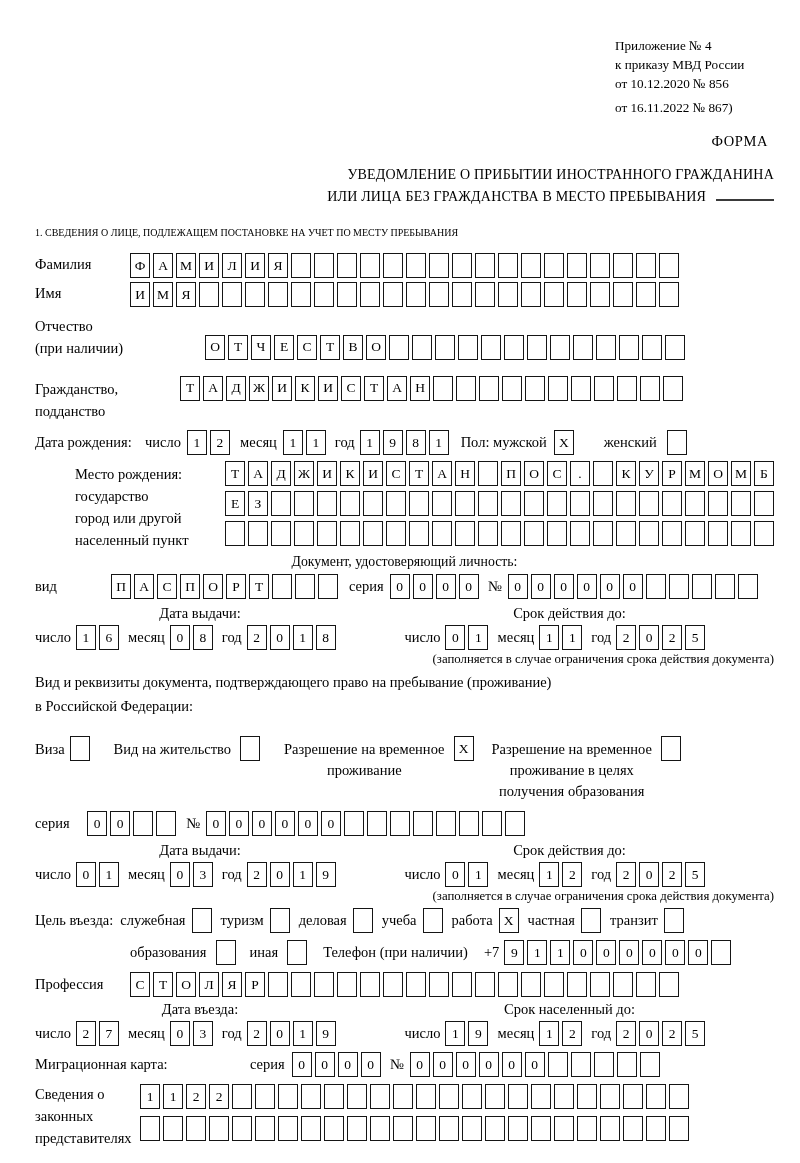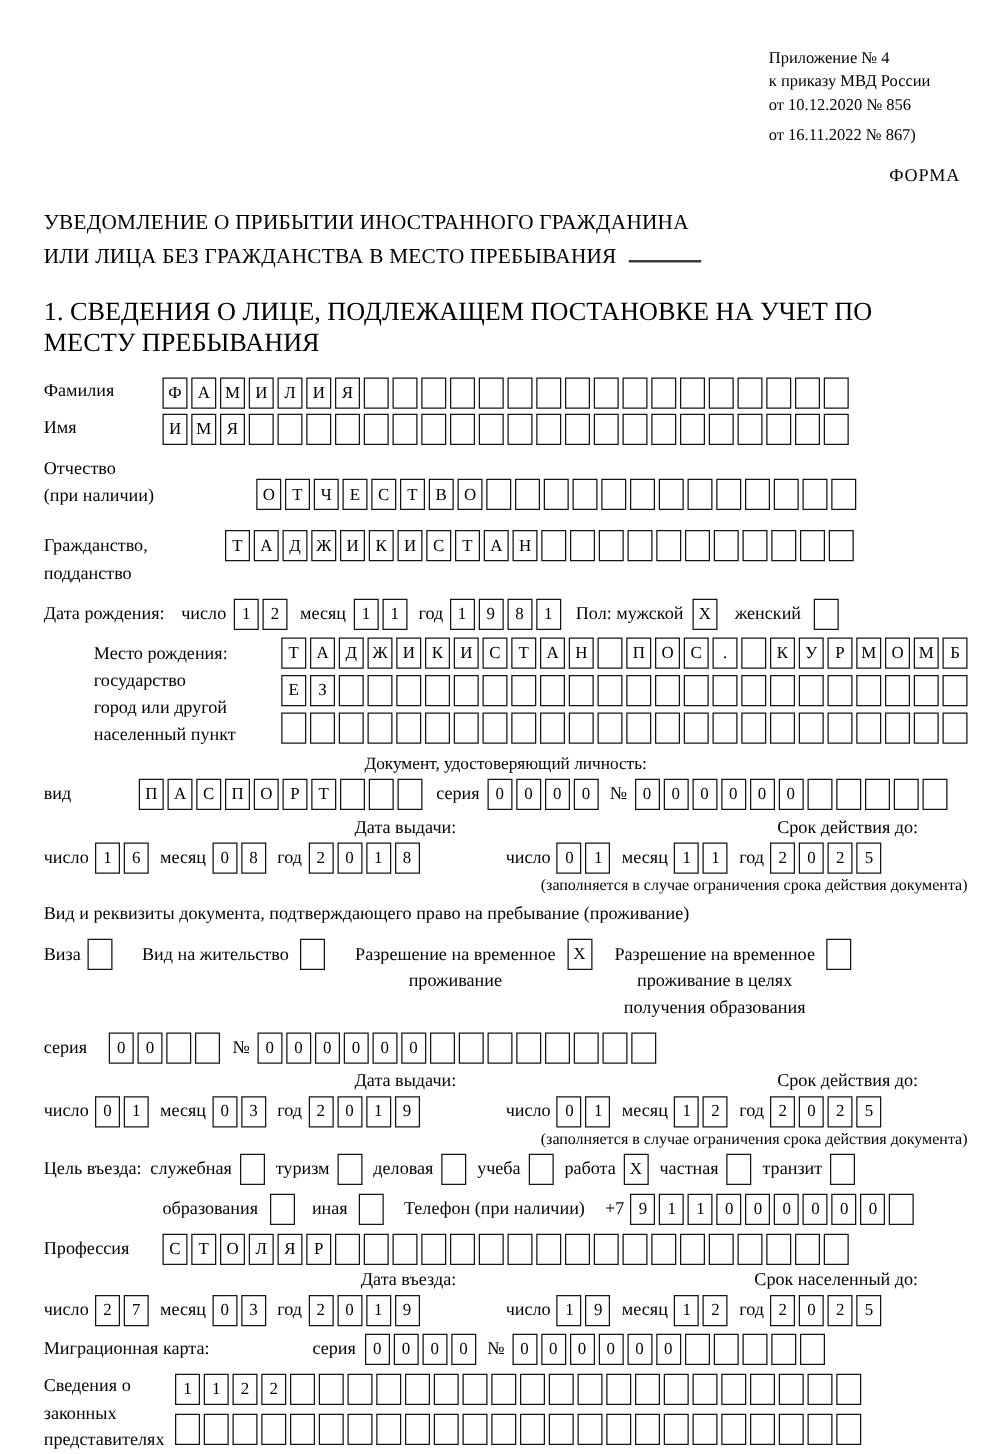--- a/index.html
+++ b/index.html
@@ -9,24 +9,24 @@
     font-family: "Liberation Serif", "DejaVu Serif", serif;
     color: #000; font-size: 14.5px;
   }
   .page { padding: 36px 26px 0 35px; }
   .bold { font-weight: normal; }
 
   .appendix { margin-left: 580px; font-size: 13.2px; line-height: 1.45; }
   .amend { margin-top: 5px; }
   .forma { text-align: right; margin-top: 15px; margin-right: 6px; font-size: 14.5px; letter-spacing: .6px; }
 
-  .title { text-align: left; margin-top: 14px; font-size: 17px; line-height: 1.6; letter-spacing: .2px; }
+  .title { text-align: right; margin-top: 14px; font-size: 14px; line-height: 1.6; letter-spacing: .2px; }
   .blank-line { display: inline-block; width: 58px; border-bottom: 2px solid #3a3a3a; margin-left: 10px; vertical-align: baseline; }
 
-  .sec-heading { margin-top: 19px; font-size: 21px; }
+  .sec-heading { margin-top: 19px; font-size: 10px; }
 
   .rows { margin-top: 15px; }
   .cells { display: inline-flex; gap: 3px; flex: 0 0 auto; }
   .cell {
     width: 20px; height: 25px; border: 1.6px solid #151515; background: #fff;
     display: inline-flex; align-items: center; justify-content: center;
     font-size: 13.5px; flex: 0 0 auto;
   }
   .row { display: flex; align-items: flex-start; margin-bottom: 4px; }
   .vc { align-items: center; }
@@ -37,27 +37,27 @@
 
   .stackcells > .cells { display: flex; margin-bottom: 5px; }
 
   .center-head { text-align: center; font-size: 13.8px; margin: 3px 0 4px; }
 
   .dg { display: flex; align-items: center; }
   .dg .t { margin: 0 5px 0 9px; }
   .dg .t0 { margin-right: 5px; }
   .twocol { display: flex; margin-top: 6px; }
   .datecol { width: 372px; }
-  .dchead { width: 330px; text-align: right; margin-bottom: 3px; }
+  .dchead { width: 330px; text-align: center; margin-bottom: 3px; }
   .note-right { text-align: right; font-size: 12.8px; margin: 2px 0 4px; }
 
   .intro { line-height: 1.65; margin-top: 4px; }
 
   .opts { display: flex; align-items: flex-start; margin: 7px 0 9px; }
-  .opt { display: flex; align-items: flex-start; }
+  .opt { display: flex; align-items: flex-start; margin-top: 10px; }
   .optlbl { white-space: pre-line; text-align: center; line-height: 1.45; padding-top: 3px; }
   .opt .cells { margin-left: 9px; }
   .gap18 { margin-right: 18px; } .gap24 { margin-right: 24px; }
 
   .inlineflex { display: flex; align-items: center; flex-wrap: nowrap; }
   .pitem { display: flex; align-items: center; margin-right: 9px; }
   .pitem .cells { margin-left: 6px; }
 
   .legal { display: flex; margin-top: 2px; }
 </style>
@@ -225,21 +225,21 @@
       <span class="cells">
           <span class="cell">1</span>
           <span class="cell">9</span>
           <span class="cell">8</span>
           <span class="cell">1</span>
         </span>
       <span style="margin:0 7px 0 12px;">Пол: мужской</span>
       <span class="cells">
           <span class="cell">X</span>
         </span>
-      <span style="margin:0 10px 0 14px;font-family:Liberation Serif, serif;">женский</span>
+      <span style="margin:0 10px 0 30px;font-family:Liberation Serif, serif;">женский</span>
       <span class="cells">
           <span class="cell"></span>
         </span>
     </div>
 
     <div class="row" style="margin-top:6px; margin-bottom:0;justify-content:flex-end;">
       <div class="lbl w150 lines">
         <div>Место рождения:</div>
         <div>государство</div>
         <div>город или другой</div>
@@ -409,20 +409,21 @@
               <span class="cell">2</span>
               <span class="cell">5</span>
             </span>
         </div>
       </div>
     </div>
     <div class="note-right">(заполняется в случае ограничения срока действия документа)</div>
 
     <div class="intro">
       <div>Вид и реквизиты документа, подтверждающего право на пребывание (проживание)</div>
+      <div>в Российской Федерации:</div>
     </div>
 
     <div class="opts">
       <div class="opt gap24">
         <span class="optlbl">Виза</span>
         <span class="cells" style="margin-left:5px;">
             <span class="cell"></span>
           </span>
       </div>
       <div class="opt gap24">

